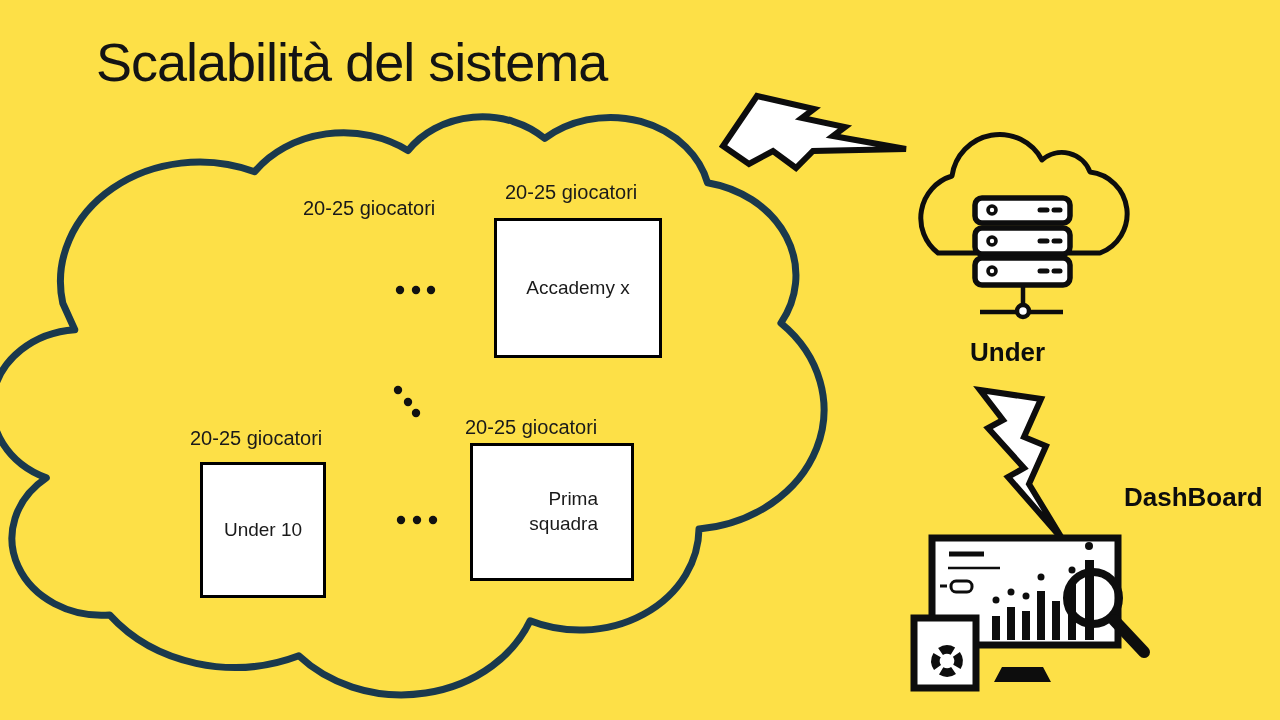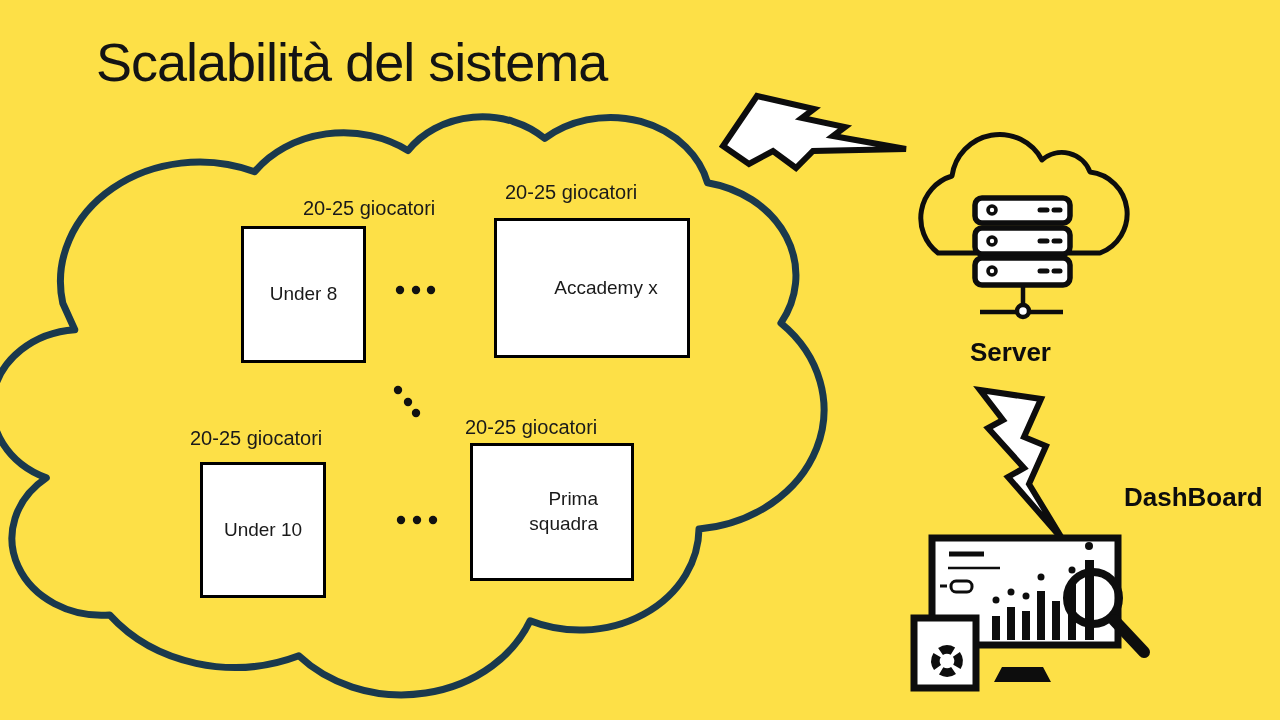--- a/index.html
+++ b/index.html
@@ -9,21 +9,21 @@
   }
   .art{position:absolute;inset:0;width:1280px;height:720px;z-index:1;}
   .txt{position:absolute;z-index:2;}
   .title{left:96px;top:31px;font-size:54px;font-weight:400;letter-spacing:-1px;color:#141414;white-space:nowrap;}
   .team-box{
     position:absolute;z-index:2;border:3px solid #000;background:#fff;
     display:flex;align-items:center;justify-content:center;text-align:center;
     font-size:19px;line-height:1.3;color:#1a1a1a;
   }
   .box-under8{left:241px;top:226px;width:119px;height:131px;}
-  .box-accademy{left:494px;top:218px;width:162px;height:134px;padding-left:28px;}
+  .box-accademy{left:494px;top:218px;width:162px;height:134px;}
   .box-under10{left:200px;top:462px;width:120px;height:130px;}
   .box-prima{left:470px;top:443px;width:158px;height:132px;text-align:right;}
   .box-prima .wrapcap{display:inline-block;max-width:92px;}
   .players{font-size:20px;color:#1a1a1a;white-space:nowrap;}
   .lbl-1{left:303px;top:197px;}
   .lbl-2{left:505px;top:181px;}
   .lbl-3{left:190px;top:427px;}
   .lbl-4{left:465px;top:416px;}
   .iconlabel{font-size:26px;font-weight:700;color:#0d0d0d;white-space:nowrap;}
   .srv-lbl{left:970px;top:337px;}
@@ -130,29 +130,26 @@
     </g>
   </svg>
 
   <div class="txt title">Scalabilità del sistema</div>
 
   <div class="txt players lbl-1">20-25 giocatori</div>
   <div class="txt players lbl-2">20-25 giocatori</div>
   <div class="txt players lbl-3">20-25 giocatori</div>
   <div class="txt players lbl-4">20-25 giocatori</div>
 
-  <div class="team-box box-under8">
-    <span>Under 8</span>
-  </div>
   <div class="team-box box-accademy">
     <span>Accademy x</span>
   </div>
   <div class="team-box box-under10">
     <span>Under 10</span>
   </div>
   <div class="team-box box-prima">
     <span class="wrapcap">Prima squadra</span>
   </div>
 
-  <div class="txt iconlabel srv-lbl">Server</div>
+  <div class="txt iconlabel srv-lbl">Under</div>
   <div class="txt iconlabel dash-lbl">DashBoard</div>
 
 </div>
 
 </body></html>

